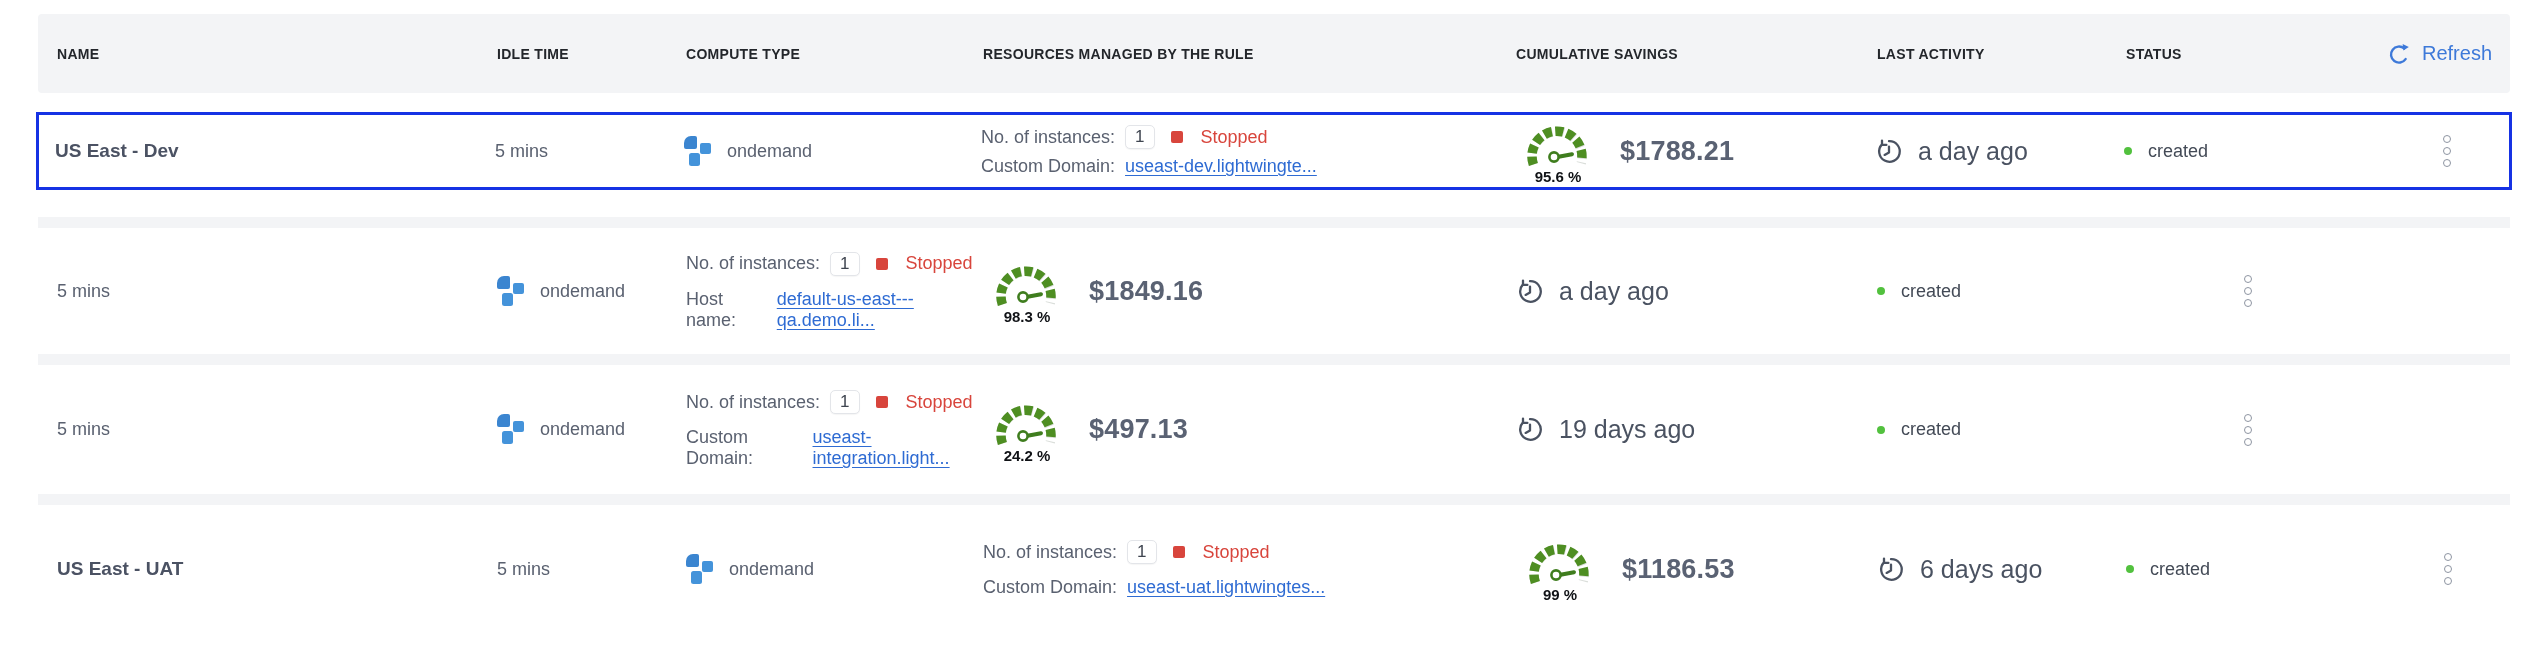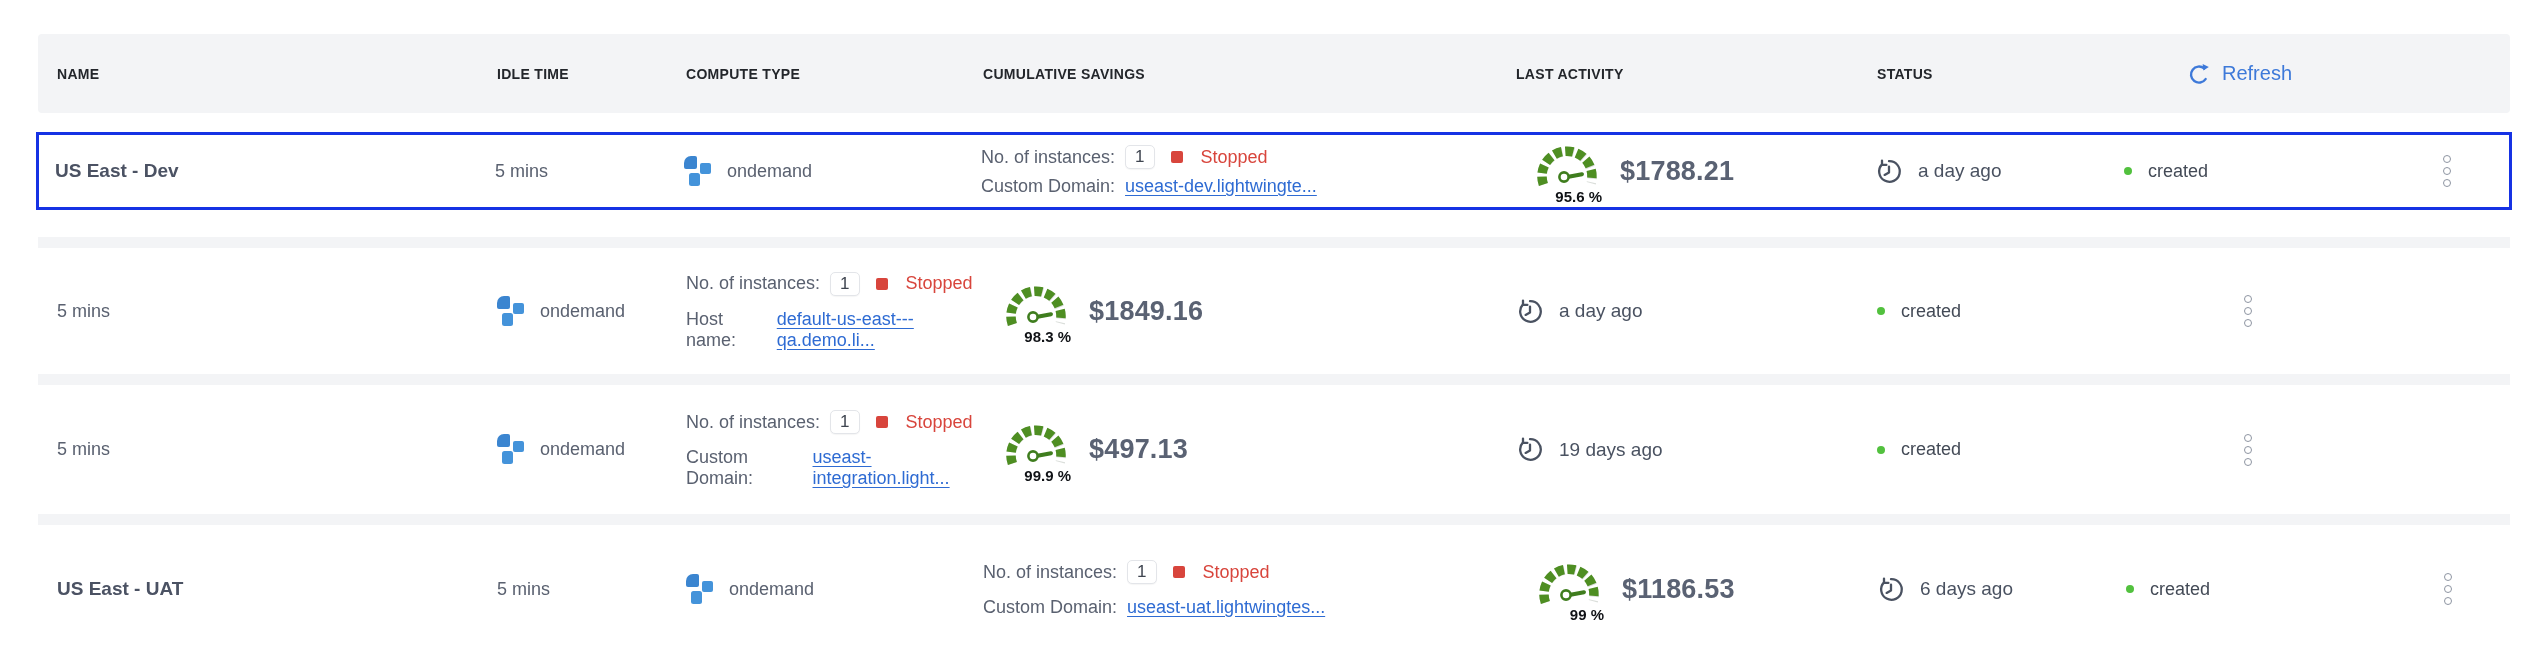--- a/index.html
+++ b/index.html
@@ -2,21 +2,21 @@
 <html><head>
 <meta charset="utf-8">
 <style>
   html,body{margin:0;padding:0;background:#ffffff;}
   body{
     width:2534px;height:670px;overflow:hidden;
     font-family:"Liberation Sans", sans-serif;
     -webkit-font-smoothing:antialiased;
     color:#5a6170;
   }
-  .table{position:absolute;left:38px;top:34px;width:2472px;}
+  .table{position:absolute;left:38px;top:14px;width:2472px;}
   .grid{
     display:grid;
     grid-template-columns:440px 189px 297px 533px 361px 249px 184px 1fr;
     align-items:center;
   }
   .hdr{
     background:#f3f4f6;
     height:79px;
     padding-left:19px;
     border-radius:4px;
@@ -60,24 +60,24 @@
     box-shadow:0 1px 1px rgba(0,0,0,.04);
   }
   .stopchip{display:flex;align-items:center;gap:18px;margin-left:16px;}
   .stopsq{width:12px;height:12px;background:#d8453c;border-radius:2px;flex:0 0 auto;}
   .stoptext{color:#d8453c;font-size:18px;}
   .rlink{
     margin-left:10px;color:#2e6bd3;font-size:18px;
     text-decoration:underline;text-underline-offset:3px;cursor:pointer;
   }
   .savings{display:flex;align-items:center;gap:18px;}
-  .gaugeblock{width:88px;display:flex;flex-direction:column;align-items:flex-end;}
+  .gaugeblock{width:88px;display:flex;flex-direction:column;align-items:center;}
   .gpct{font-size:15px;font-weight:700;color:#101216;margin-top:1px;white-space:nowrap;}
   .amount{font-size:27px;font-weight:700;color:#5a6273;letter-spacing:.2px;}
-  .activity{display:flex;align-items:center;gap:16px;color:#4a5261;font-size:19px;}
+  .activity{display:flex;align-items:center;gap:16px;color:#4a5261;font-size:25px;}
   .status{display:flex;align-items:center;gap:16px;}
   .sdot{width:8px;height:8px;border-radius:50%;background:#52c13e;flex:0 0 auto;}
   .stext{font-size:18px;color:#434a56;}
   .actions{display:flex;justify-content:flex-end;padding-right:52px;}
   .kebab{display:flex;flex-direction:column;gap:4px;cursor:pointer;padding:6px;}
   .kebab i{display:block;width:6px;height:6px;border:1.7px solid #8e95a2;border-radius:50%;background:#fff;}
   svg{display:block;}
 </style>
 </head>
 <body>
@@ -101,20 +101,21 @@
     </g>
   </defs>
 </svg>
 
 <div class="table">
 
   <div class="grid hdr">
     <div class="hcell">NAME</div>
     <div class="hcell">IDLE TIME</div>
     <div class="hcell">COMPUTE TYPE</div>
+    <div class="hcell">RESOURCES MANAGED BY THE RULE</div>
     <div class="hcell">CUMULATIVE SAVINGS</div>
     <div class="hcell">LAST ACTIVITY</div>
     <div class="hcell">STATUS</div>
     <div class="refresh">
       <svg width="24" height="24" viewBox="0 0 24 24">
           <use href="#refresh"></use>
         </svg>
       <span class="rlabel">Refresh</span>
     </div>
   </div>
@@ -253,21 +254,21 @@
       <div class="rline">
         <span>Custom Domain:</span>
         <a class="rlink">useast-integration.light...</a>
       </div>
     </div>
     <div class="savings">
       <div class="gaugeblock">
         <svg width="68" height="50" viewBox="0 0 68 50">
             <use href="#gauge"></use>
           </svg>
-        <div class="gpct">99.9 %</div>
+        <div class="gpct">24.2 %</div>
       </div>
       <div class="amount">$497.13</div>
     </div>
     <div class="activity">
       <svg width="27" height="27" viewBox="0 0 27 27">
           <use href="#history"></use>
         </svg>
       <span>19 days ago</span>
     </div>
     <div class="status">

